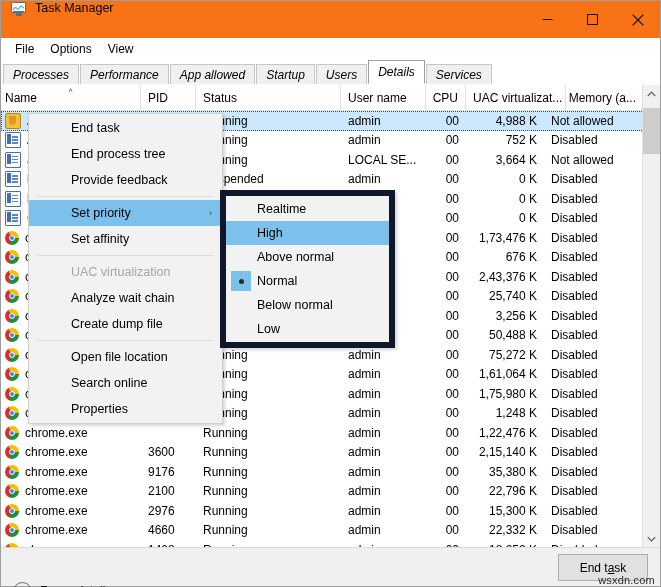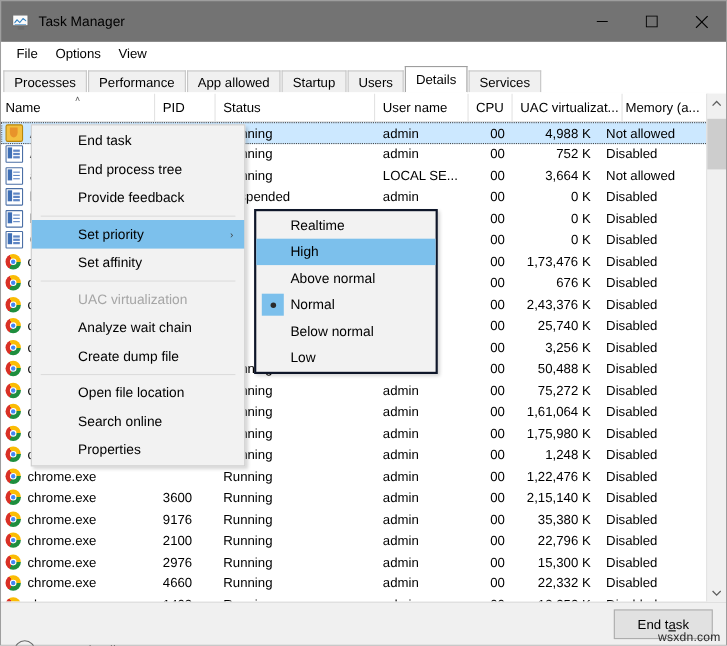--- a/index.html
+++ b/index.html
@@ -16,22 +16,22 @@
     position:absolute;inset:0;
     border:1px solid #9e9e9e;
     box-sizing:border-box;
     background:#f0f0f0;
     display:flex;flex-direction:column;
   }
 
   
   .titlebar{
     height:37px;flex:0 0 37px;
-    background:#737373;
-    display:flex;align-items:center;
+    background:#f97316;
+    display:flex;
     position:relative;
   }
   .tb-icon{
     width:16px;height:16px;margin-left:10px;margin-right:8px;
     position:relative;flex:0 0 16px;
   }
   .tb-icon .mon{
     position:absolute;left:0;top:1px;width:15px;height:11px;
     border:1px solid #6b6b6b;background:#fbfbfb;border-radius:1px;
     box-sizing:border-box;
@@ -69,21 +69,21 @@
   .tabstrip{
     flex:0 0 24px;height:24px;background:#ffffff;
     display:flex;align-items:flex-end;padding-left:2px;
     position:relative;
   }
   .tab{
     height:20px;line-height:20px;
     padding:0 9px;margin-right:1px;
     background:#f0f0f0;border:1px solid #c6c6c6;border-bottom:none;
     font-size:12px;color:#000;box-sizing:border-box;
-    position:relative;top:0px;
+    position:relative;top:0px;font-style:italic;
   }
   .tab.active{
     background:#ffffff;height:24px;line-height:22px;
     border-color:#9e9e9e;border-bottom:1px solid #ffffff;
     z-index:3;top:0;
   }
 
   
   .tablewrap{
     flex:1 1 auto;background:#ffffff;
@@ -214,22 +214,22 @@
   }
   .ctxitem.hl{background:#7cc0ec;}
   .ctxitem.dis{color:#a6a6a6;}
   .ctxsep{height:1px;background:#dcdcdc;margin:3px 8px;}
   .ctxarrow{
     position:absolute;right:10px;top:50%;transform:translateY(-50%);
     font-size:9px;color:#3a3a3a;
   }
 
   .submenu{
-    position:absolute;left:230px;top:189px;width:163px;
-    background:#f2f2f2;border:2px solid #0f172a;
+    position:absolute;left:219px;top:189px;width:163px;
+    background:#f2f2f2;border:6px solid #0f172a;
     box-shadow:2px 2px 3px rgba(0,0,0,.16);
     z-index:31;padding:1px 0;
   }
   .subitem{
     height:24px;display:flex;align-items:center;
     padding-left:31px;font-size:12.5px;color:#000;position:relative;
   }
   .subitem.hl{background:#7cc0ec;}
   .radiobox{
     position:absolute;left:5px;top:50%;transform:translateY(-50%);

